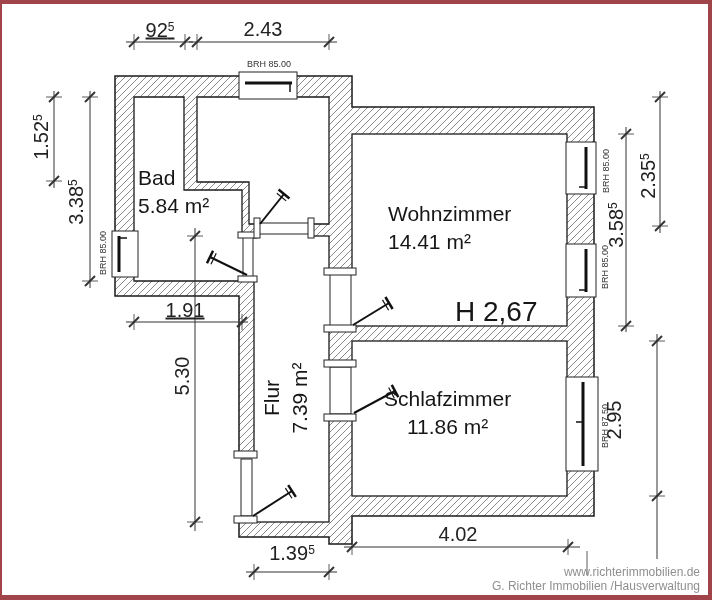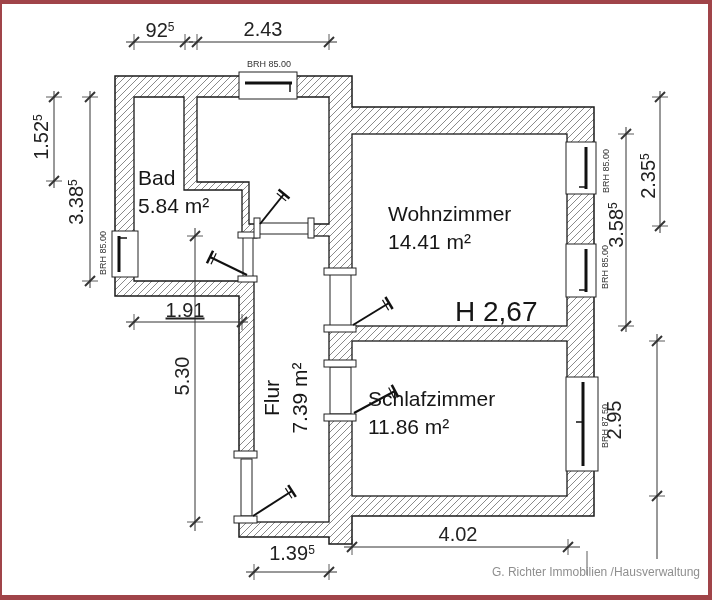--- a/index.html
+++ b/index.html
@@ -200,41 +200,42 @@
     <div>5.84 m²</div>
   </div>
   <div class="lbl room" style="left:386px;top:196px;">
     <div>Wohnzimmer</div>
     <div>14.41 m²</div>
   </div>
   <div class="lbl room center rot" style="left:284px;top:394px;">
     <div>Flur</div>
     <div>7.39 m²</div>
   </div>
-  <div class="lbl room" style="left:366px;top:381px;">
+  <div class="lbl room" style="left:382px;top:381px;text-align:center;">
     <div>Schlafzimmer</div>
     <div>11.86 m²</div>
   </div>
   <div class="lbl" style="left:453px;top:292px;font-size:28px;">H 2,67</div>
 
-  <div class="dim ctr" style="left:158px;top:26px;"><span>92</span><sup>5</sup></div>
+  <div class="dim ctr" style="left:158px;top:26px;text-decoration:underline;"><span>92</span><sup>5</sup></div>
   <div class="dim ctr" style="left:261px;top:25px;"><span>2.43</span><sup></sup></div>
   <div class="dim rot" style="left:39px;top:133px;"><span>1.52</span><sup>5</sup></div>
   <div class="dim rot" style="left:74px;top:198px;"><span>3.38</span><sup>5</sup></div>
   <div class="dim rot" style="left:646px;top:172px;"><span>2.35</span><sup>5</sup></div>
   <div class="dim rot" style="left:614px;top:221px;"><span>3.58</span><sup>5</sup></div>
   <div class="dim rot" style="left:612px;top:416px;"><span>2.95</span><sup></sup></div>
   <div class="dim ctr" style="left:183px;top:306px;text-decoration:underline;"><span>1.91</span><sup></sup></div>
   <div class="dim rot" style="left:180px;top:372px;"><span>5.30</span><sup></sup></div>
   <div class="dim ctr" style="left:290px;top:549px;"><span>1.39</span><sup>5</sup></div>
   <div class="dim ctr" style="left:456px;top:530px;"><span>4.02</span><sup></sup></div>
 
   <div class="brh ctr" style="left:267px;top:60px;">BRH 85.00</div>
   <div class="brh rot" style="left:101px;top:249px;">BRH 85.00</div>
   <div class="brh rot" style="left:604px;top:167px;">BRH 85.00</div>
   <div class="brh rot" style="left:603px;top:263px;">BRH 85.00</div>
   <div class="brh rot" style="left:603px;top:422px;">BRH 87.50</div>
 
   <div class="credits">
+    <div>www.richterimmobilien.de</div>
     <div>G. Richter Immobilien /Hausverwaltung</div>
   </div>
 
 </div>
 
 </body></html>

